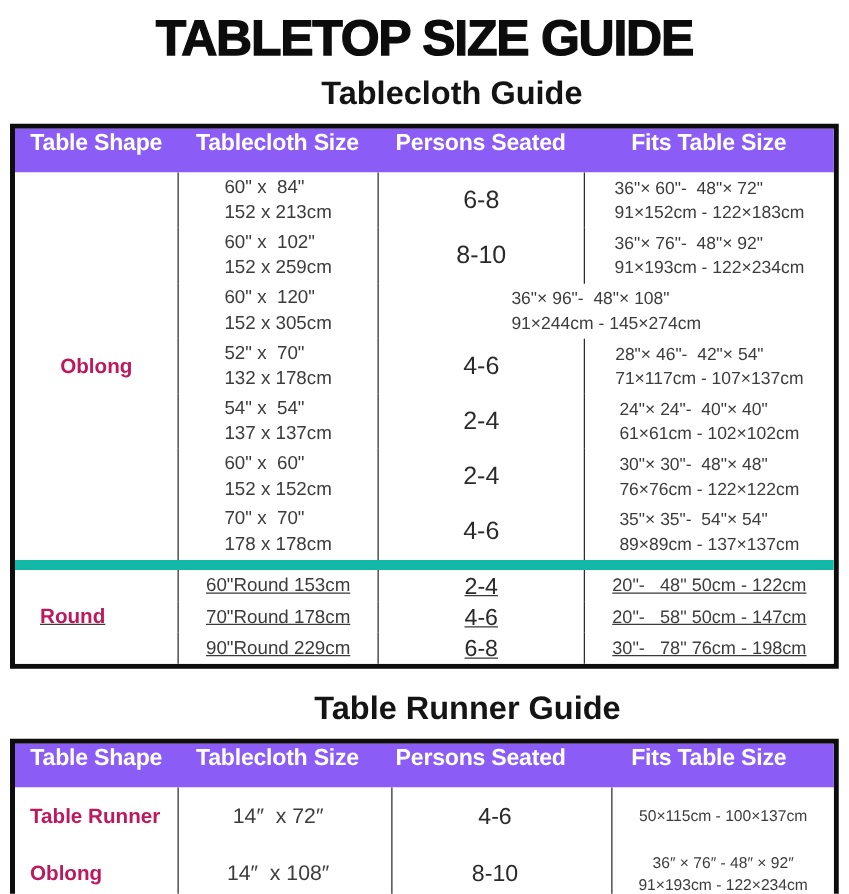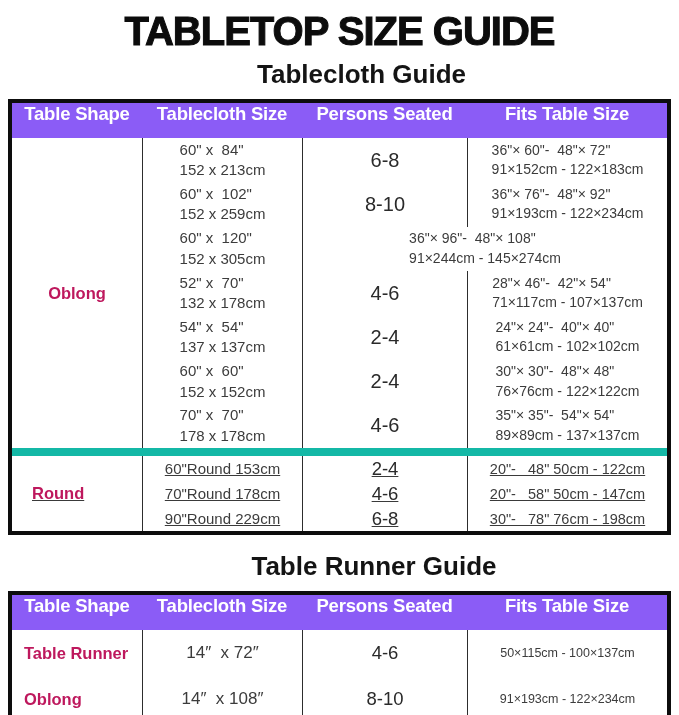--- a/index.html
+++ b/index.html
@@ -66,21 +66,21 @@
     font-size: 16.5px;
     color: #be185d;
     white-space: pre-wrap;
   }
   .shape-center { align-items: center; }
   .shape-left { padding-left: 20px; }
   .shape-left2 { padding-left: 12px; }
   .shape-spread { justify-content: space-around; }
   .row-tall { height: 44.3px; }
   .row-short { height: 25px; }
-  .row-runner { height: 46px; }
+  .row-runner { height: 46px; gap: 11px; }
   .two-line { text-align: left; }
   .two-line div { white-space: pre-wrap; }
   .size-line { font-size: 15px; line-height: 20.5px; color: #3c3c3c; }
   .fits-line { font-size: 14px; line-height: 19.5px; color: #3c3c3c; }
   .persons-val { font-size: 20px; color: #2a2a2a; white-space: pre-wrap; }
   .persons-sm { font-size: 18.5px; }
   .round-section { border-top: 8px solid #14b8a6; text-decoration: underline; }
   .round-size { font-size: 15px; color: #3c3c3c; white-space: pre-wrap; }
   .round-fits { font-size: 14.5px; color: #3c3c3c; white-space: pre-wrap; }
   .runner-size { font-size: 17px; color: #3c3c3c; white-space: pre-wrap; }
@@ -300,19 +300,20 @@
       </div>
       <div class="row row-runner">
         <div class="cell c2">
             <span class="runner-size">14″  x 108″</span>
           </div>
         <div class="cell c3">
             <span class="persons-val persons-sm">8-10</span>
           </div>
         <div class="cell c4">
             <div class="runner-fits-block">
+              <div class="runner-fits-line">36″ × 76″ - 48″ × 92″</div>
               <div class="runner-fits-line">91×193cm - 122×234cm</div>
             </div>
           </div>
       </div>
     </div>
   </div>
 </div>
 
 </body></html>

